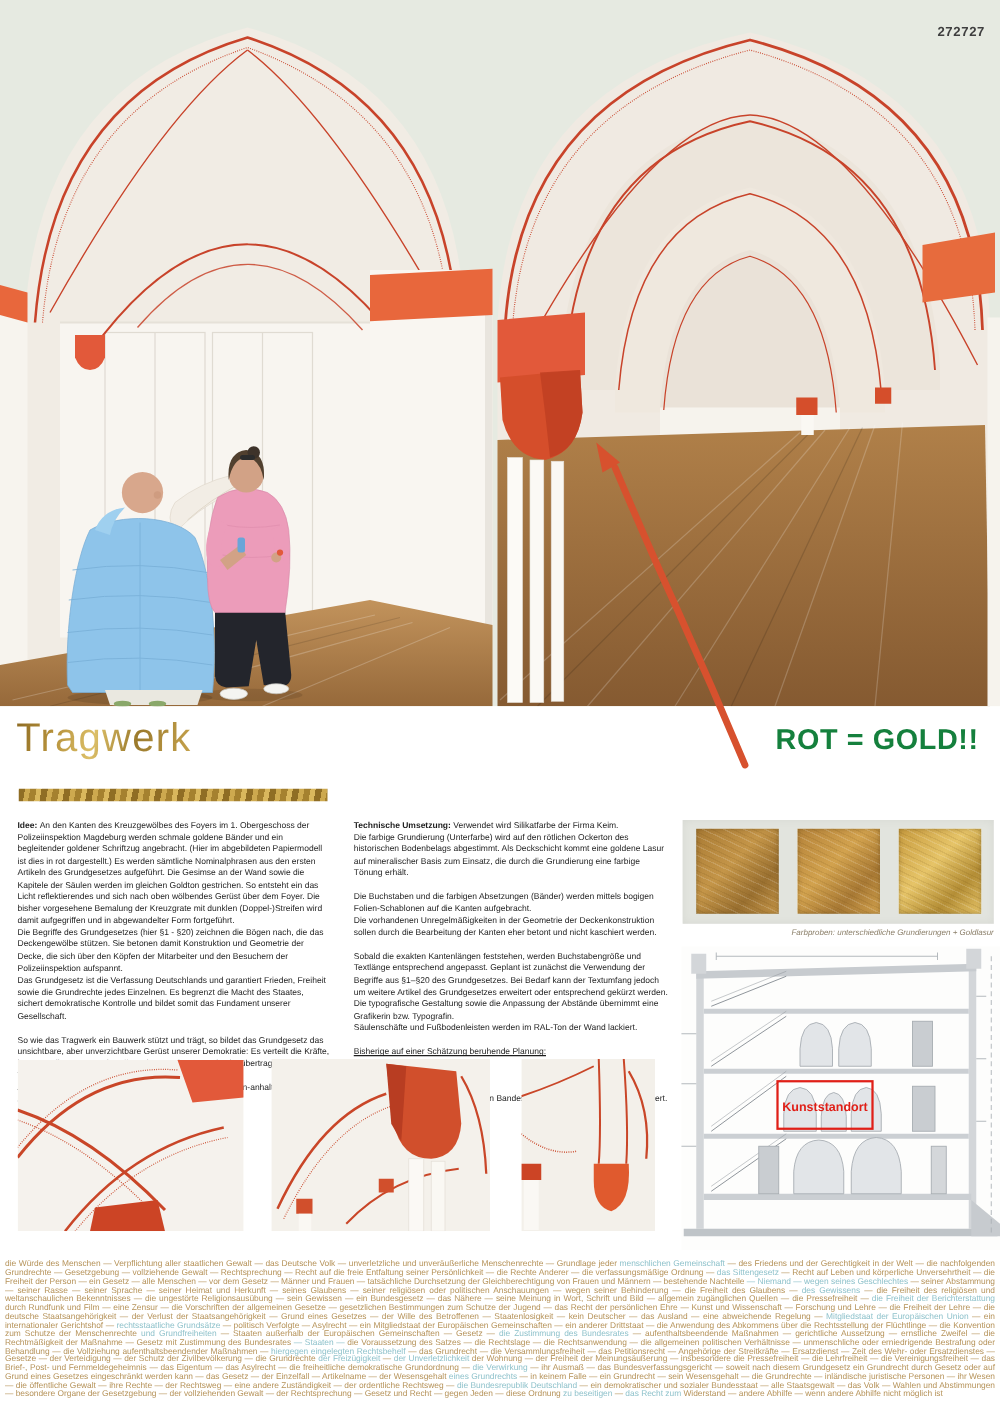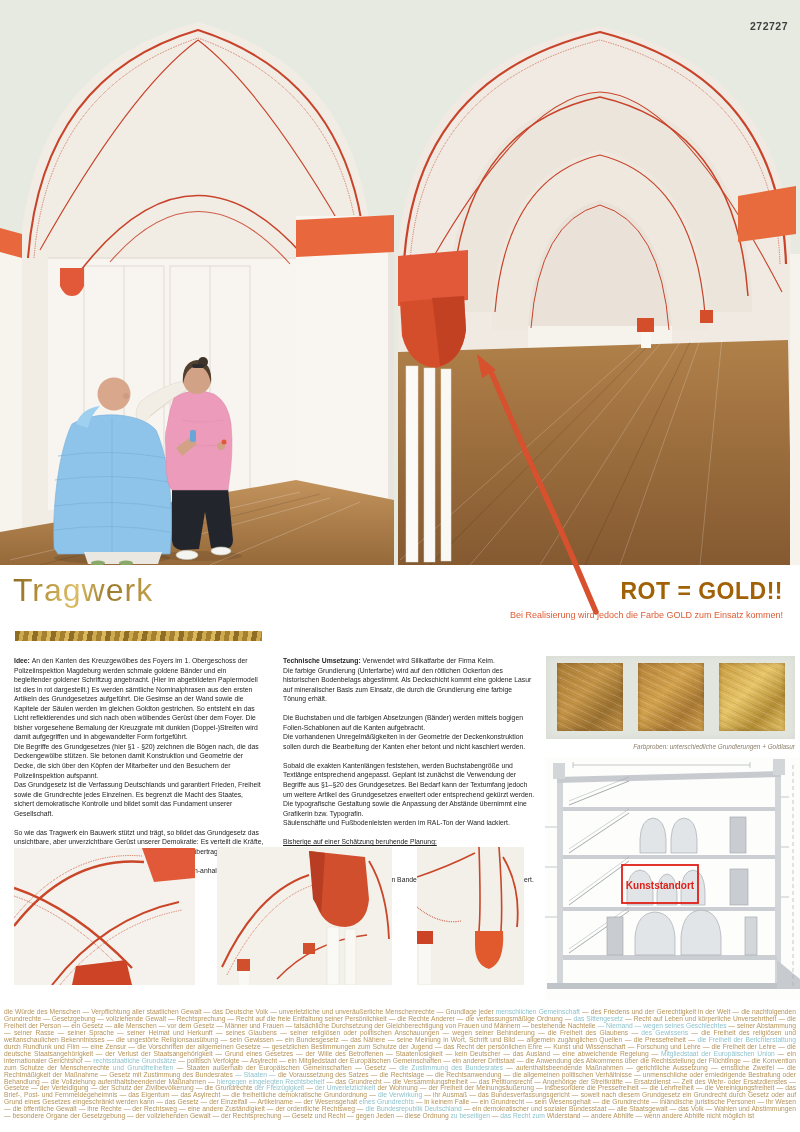--- a/index.html
+++ b/index.html
@@ -16,21 +16,21 @@
   .arrow-svg{left:430px;top:330px;width:200px;height:300px;pointer-events:none;}
 
   
   .title{left:13px;top:572px;font-size:32px;font-weight:400;letter-spacing:1px;
          background:linear-gradient(105deg,#8c6a22 0%,#b5903a 22%,#dcbf68 45%,#9b7a2c 68%,#c7a44e 100%);
          -webkit-background-clip:text;background-clip:text;color:transparent;-webkit-text-fill-color:transparent;}
   .goldbar{left:15px;top:631px;width:247px;height:10px;
          background:repeating-linear-gradient(100deg,#8f6d24 0 5px,#cda94f 5px 9px,#a5812f 9px 14px,#d9b75d 14px 18px);}
 
   
-  .rot-head{right:17px;top:578px;font-size:23px;font-weight:bold;color:#a16207;letter-spacing:.5px;}
+  .rot-head{right:17px;top:578px;font-size:23px;font-weight:bold;color:#15803d;letter-spacing:.5px;}
   .rot-sub{right:17px;top:608px;width:330px;text-align:right;font-size:9px;line-height:15.5px;color:#dd5c35;}
 
   
   .col{color:#1e1e1e;}
   .col p{margin:0;font-size:6.8px;line-height:9.55px;}
   .col p.gap{margin-top:9.5px;}
   .col p.ul{text-decoration:underline;}
   .col p b{font-weight:bold;}
   .col-left{left:14px;top:656px;width:250px;}
   .col-mid{left:283px;top:656px;width:253px;}
@@ -225,21 +225,20 @@
   <svg class="abs arrow-svg" viewBox="0 0 200 300">
     <path d="M166,282 Q140,220 112,158 Q90,110 62,44" stroke="#d7512e" stroke-width="5.5" fill="none" stroke-linecap="round"></path>
     <polygon points="47,24 66,40 52,48" fill="#d7512e"></polygon>
   </svg>
 
   <div class="abs title">Tragwerk</div>
   <div class="abs goldbar"></div>
 
   <div class="abs rot-head">ROT = GOLD!!</div>
   <div class="abs rot-sub">
-    <div>Bei Realisierung wird jedoch die Farbe GOLD zum Einsatz kommen!</div>
   </div>
 
   <div class="abs col col-left" id="col-left">
       <p><b>Idee: </b>An den Kanten des Kreuzgewölbes des Foyers im 1. Obergeschoss der Polizeiinspektion Magdeburg werden schmale goldene Bänder und ein begleitender goldener Schriftzug angebracht. (Hier im abgebildeten Papiermodell ist dies in rot dargestellt.) Es werden sämtliche Nominalphrasen aus den ersten Artikeln des Grundgesetzes aufgeführt. Die Gesimse an der Wand sowie die Kapitele der Säulen werden im gleichen Goldton gestrichen. So entsteht ein das Licht reflektierendes und sich nach oben wölbendes Gerüst über dem Foyer. Die bisher vorgesehene Bemalung der Kreuzgrate mit dunklen (Doppel-)Streifen wird damit aufgegriffen und in abgewandelter Form fortgeführt.</p>
       <p>Die Begriffe des Grundgesetzes (hier §1 - §20) zeichnen die Bögen nach, die das Deckengewölbe stützen. Sie betonen damit Konstruktion und Geometrie der Decke, die sich über den Köpfen der Mitarbeiter und den Besuchern der Polizeiinspektion aufspannt.</p>
       <p>Das Grundgesetz ist die Verfassung Deutschlands und garantiert Frieden, Freiheit sowie die Grundrechte jedes Einzelnen. Es begrenzt die Macht des Staates, sichert demokratische Kontrolle und bildet somit das Fundament unserer Gesellschaft.</p>
       <p class="gap">So wie das Tragwerk ein Bauwerk stützt und trägt, so bildet das Grundgesetz das unsichtbare, aber unverzichtbare Gerüst unserer Demokratie: Es verteilt die Kräfte, begrenzt die Lasten und eröffnet einen Freiraum. Es ist, im übertragenen Sinn, ein Tragwerk für ein demokratisches Miteinander.</p>
       <p>Als Typo wird die Schrift Arial verwendet, welche die sachsen-anhaltische Polizei in der Kommunikation mit den Bürgern verwendet.</p>
     </div>
   <div class="abs col col-mid" id="col-mid">

